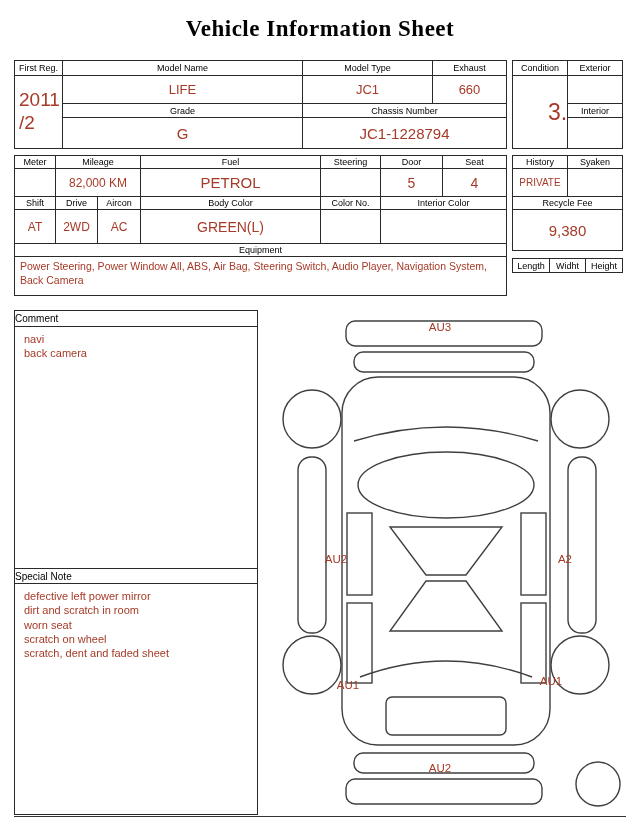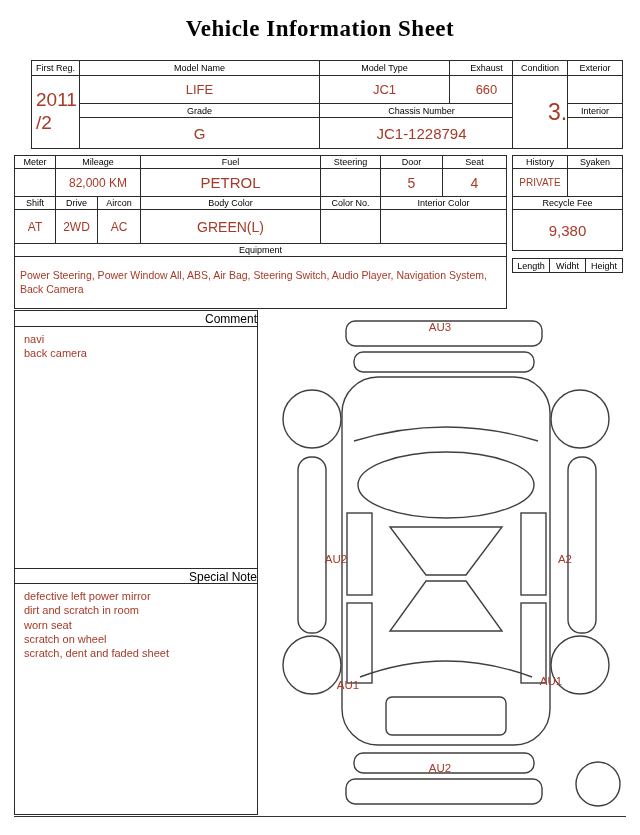--- a/index.html
+++ b/index.html
@@ -20,45 +20,45 @@
   .val { color:var(--accent); text-align:center; vertical-align:middle; font-size:13px; }
   .v10 { font-size:10px;text-align:center; }
   .v12 { font-size:12px; }
   .v13 { font-size:13px; }
   .v14 { font-size:14px; }
   .v15 { font-size:15px; }
   .v16 { font-size:13px; }
   .v22 { font-size:23px;padding-left:35px; }
   .first-reg { text-align:left; }
   .first-reg span { display:block; font-size:19px; line-height:1.2; padding-left:4px; }
-  .eq { text-align:left; vertical-align:top; padding:12px 5px; font-size:10.5px; line-height:1.3; white-space:normal; }
+  .eq { text-align:left; vertical-align:top; padding:3px 5px; font-size:10.5px; line-height:1.3; white-space:normal; }
   .note-box { position:absolute; border:1px solid #2a2a2a; background:#fff; }
   .box-hdr {
-    font-size:12px; color:#000; text-align:right; height:16px; line-height:16px;
+    font-size:10px; color:#000; text-align:left; height:16px; line-height:16px;
     border-bottom:1px solid #2a2a2a;
   }
   .box-hdr.top-line { border-top:1px solid #2a2a2a; }
   .box-body { color:var(--accent); font-size:11px; line-height:1.3; padding:5px 9px; }
   .diagram { position:absolute; }
   .diagram .outline { fill:none; stroke:#3f3f3f; stroke-width:1.4px; }
   .diagram text { fill:var(--accent); font-family:"Liberation Sans", sans-serif; font-size:11.5px; text-anchor:middle; }
   .footer-line { position:absolute; left:14px; width:612px; top:816px; border-top:1px solid #333; }
   .footer {
     position:absolute; top:820px; left:0; width:100%; text-align:center;
     font-size:8px; color:#000;
   }
 </style>
 </head>
 <body>
 
 <div class="sheet">
 
   <div class="title">Vehicle Information Sheet</div>
 
-  <table class="tbl" style="left:31px; top:60px; width:492px;padding-left:48px;">
+  <table class="tbl" style="left:14px; top:60px; width:492px;padding-left:48px;">
     <colgroup>
         <col style="width:48px">
         <col style="width:240px">
         <col style="width:130px">
         <col style="width:74px">
       </colgroup>
     <tbody>
         <tr style="height:15px">
       <td class="lbl">First Reg.</td>
       <td class="lbl">Model Name</td>

